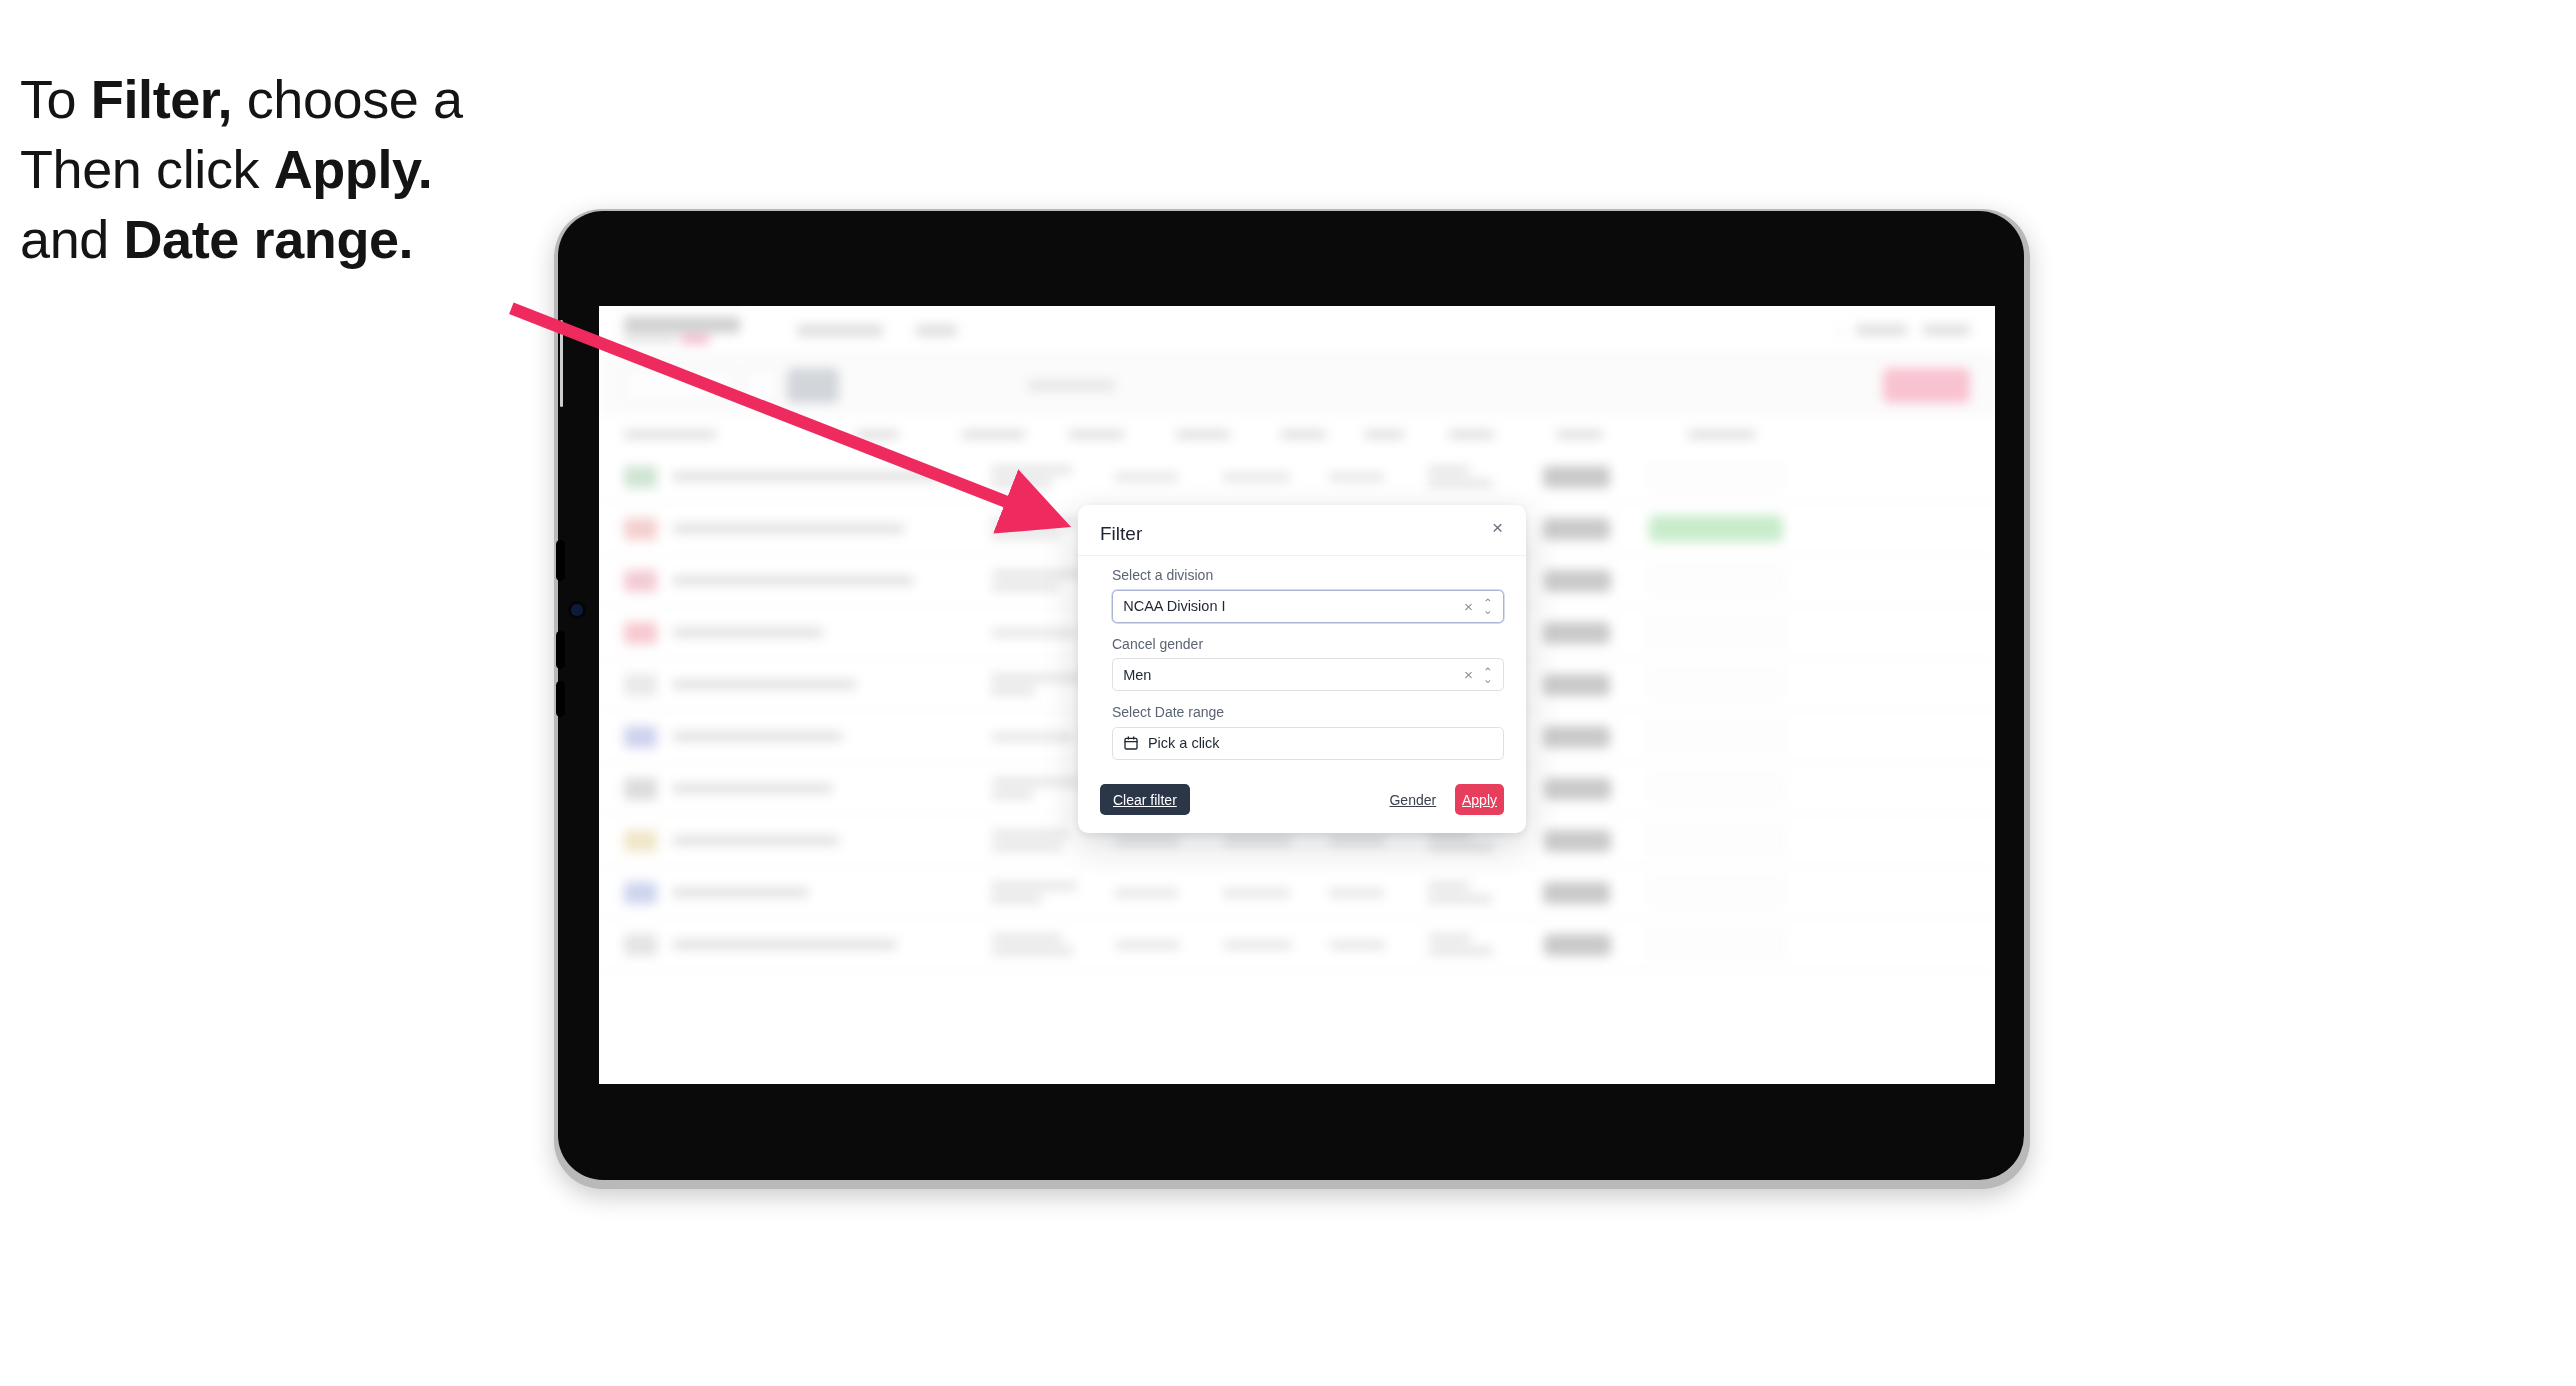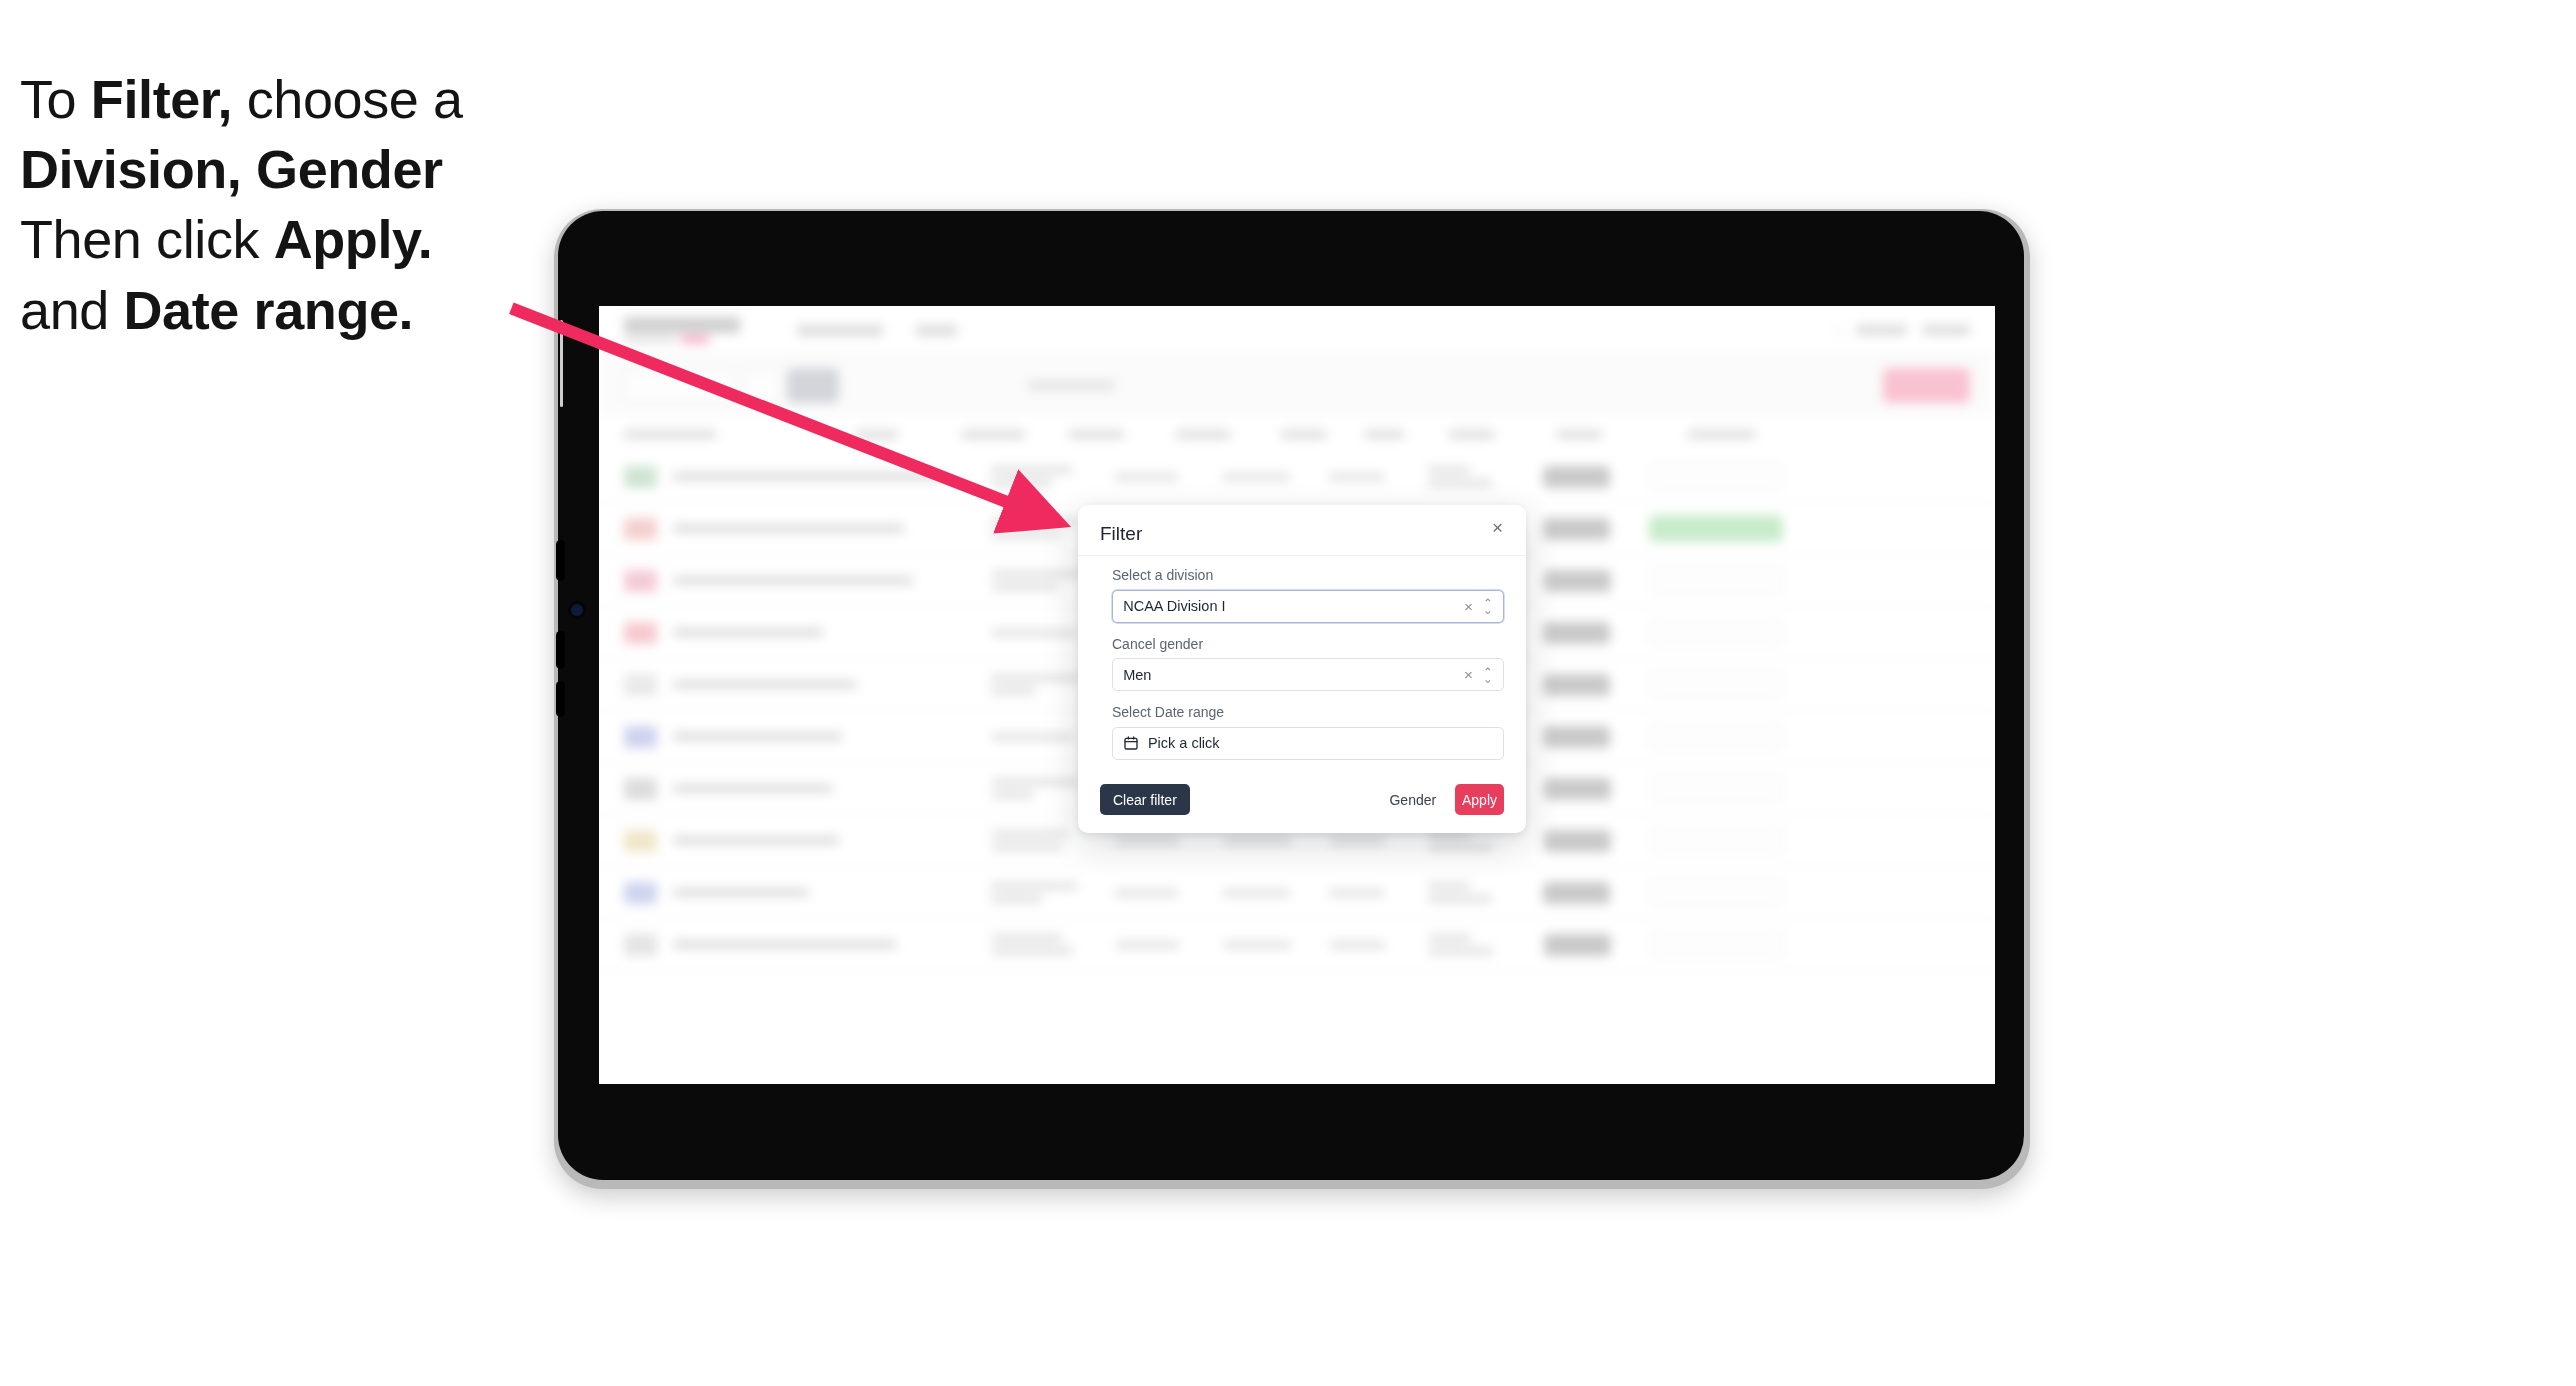--- a/index.html
+++ b/index.html
@@ -273,20 +273,21 @@
     border: none;
     border-radius: 5.1px;
     font-size: 14px;
     font-family: "Liberation Sans", sans-serif;
     cursor: pointer;
     padding: 0 13px;
     height: 31px;
     display: inline-flex;
     align-items: center;
     justify-content: center;
+    text-decoration: underline;
   }
   .btn-clear { background: #2b3649; color: #ffffff; }
   .btn-cancel {
     background: transparent; color: #39414f;
     margin-left: auto; margin-right: 5.8px;
   }
   .btn-apply { background: #e83e5e; color: #ffffff; padding: 0 7px; }
 
   
   #arrow {
@@ -294,21 +295,20 @@
     left: 0; top: 0;
     width: 2576px; height: 1386px;
     pointer-events: none;
   }
 </style>
 </head>
 <body>
 
 <div id="caption">
   <div class="line"><span>To </span><span class="b">Filter,</span><span> choose a</span></div>
-  <div class="line"><span class="b">Division, Gender</span></div>
   <div class="line"><span>Then click </span><span class="b">Apply.</span></div>
   <div class="line"><span>and </span><span class="b">Date range.</span></div>
 </div>
 
 <div id="tablet">
   <div class="tablet-shell"></div>
   <div class="tablet-body">
     <div class="edge-hl"></div>
     <div class="hw-btn" style="top:329px;height:41px;"></div>
     <div class="hw-cam" style="top:393px;"></div>

